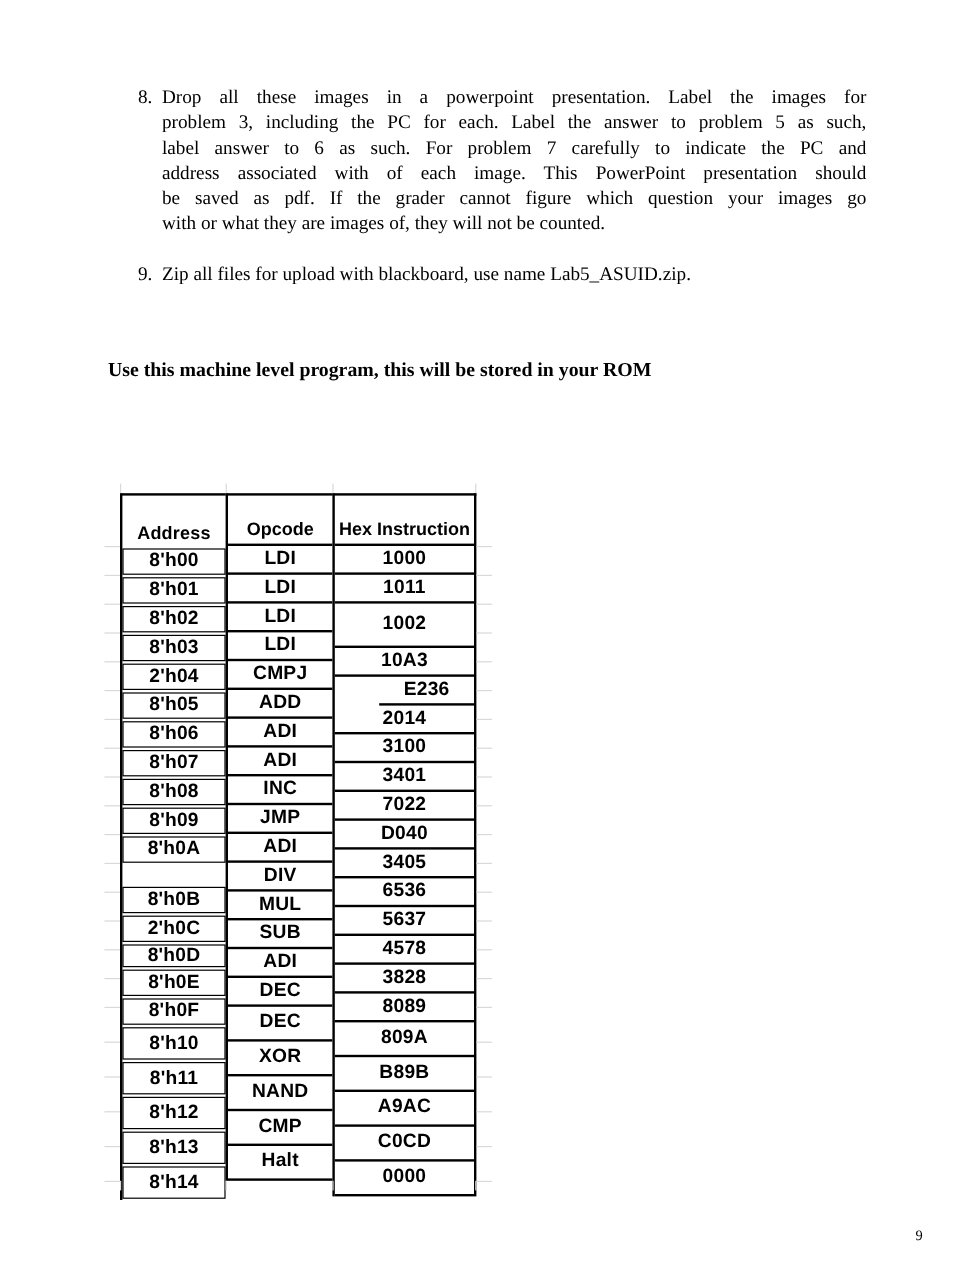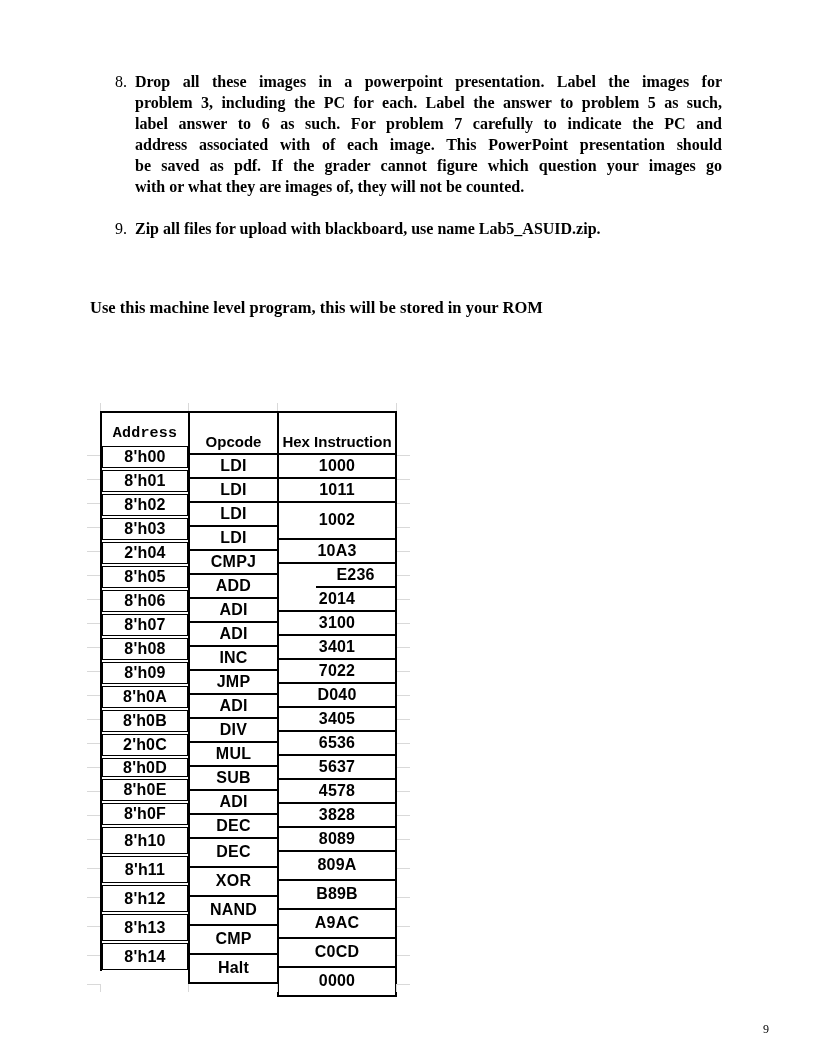--- a/index.html
+++ b/index.html
@@ -5,21 +5,21 @@
   * { margin:0; padding:0; box-sizing:border-box; }
   html,body { background:#ffffff; }
   .page {
     position:relative; width:816px; height:1056px; background:#ffffff;
     font-family:"Liberation Serif", serif; color:#000000; overflow:hidden;
   }
   
   .list-item { position:absolute; display:flex; }
   .li-num { width:20px; font-size:16px; line-height:21px; flex:0 0 auto; }
   .li-text { width:587px; font-size:16px; line-height:21px; }
-  .jline { text-align:justify; text-align-last:justify;font-weight:bold; }
+  .jline { text-align:justify; text-align-last:justify; }
   .jline.last { text-align-last:left; }
   #item-8 { left:115px; top:71px; }
   #item-9 { left:115px; top:218px; }
   
   .rom-heading {
     position:absolute; left:90px; top:297px;
     font-size:16.5px; font-weight:bold; line-height:21px;
   }
   
   .romtable {
@@ -69,21 +69,21 @@
     <div class="li-num">9.</div>
     <div class="li-text">
         <div class="jline last">Zip all files for upload with blackboard, use name Lab5_ASUID.zip.</div>
       </div>
   </div>
 
   <div class="rom-heading">Use this machine level program, this will be stored in your ROM</div>
 
   <div class="romtable">
     <div class="cola">
-        <div class="acell hdr" style="height: 32px; font-family: Liberation Mono, monospace;">
+        <div class="acell hdr" style="height: 43px;">
           <div class="abox">Address</div>
         </div>
         <div class="acell" style="height: 24px;">
           <div class="abox">8'h00</div>
         </div>
         <div class="acell" style="height: 24px;">
           <div class="abox">8'h01</div>
         </div>
         <div class="acell" style="height: 24px;">
           <div class="abox">8'h02</div>
@@ -105,21 +105,21 @@
         </div>
         <div class="acell" style="height: 24px;">
           <div class="abox">8'h08</div>
         </div>
         <div class="acell" style="height: 24px;">
           <div class="abox">8'h09</div>
         </div>
         <div class="acell" style="height: 24px;">
           <div class="abox">8'h0A</div>
         </div>
-        <div class="acell" style="height: 24px;">
+        <div class="acell" style="height: 24px; margin-top: 18px;">
           <div class="abox">8'h0B</div>
         </div>
         <div class="acell" style="height: 24px;">
           <div class="abox">2'h0C</div>
         </div>
         <div class="acell" style="height: 21px;">
           <div class="abox">8'h0D</div>
         </div>
         <div class="acell" style="height: 24px;">
           <div class="abox">8'h0E</div>

